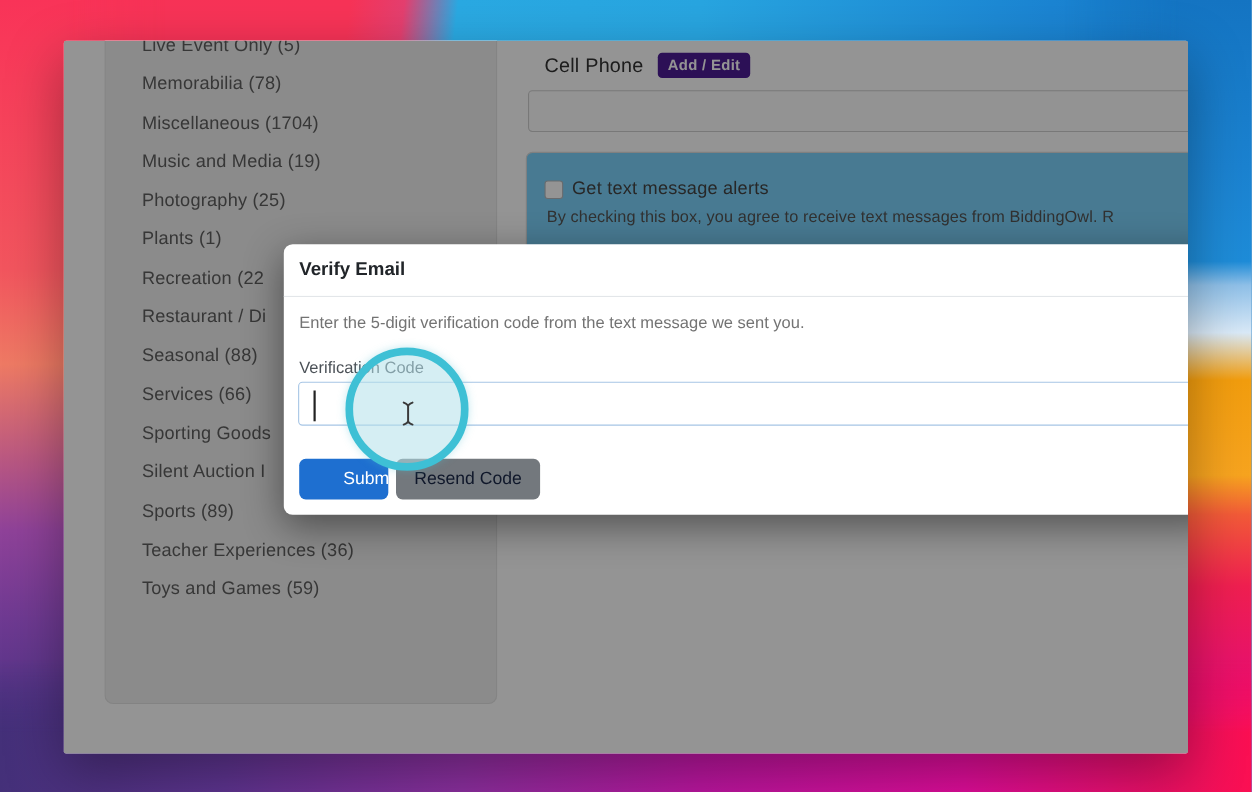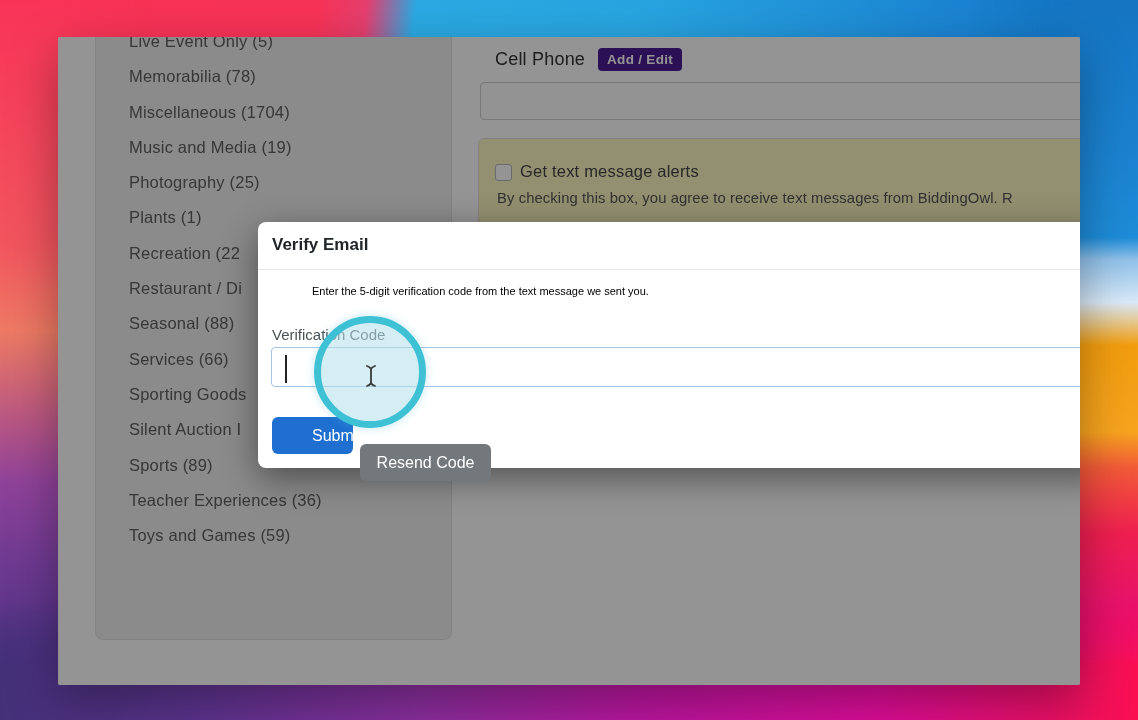--- a/index.html
+++ b/index.html
@@ -39,45 +39,45 @@
   
   .cellphone-row { position:absolute; left:422px; top:11px; display:flex; align-items:center; gap:13px;margin-left:15px; }
   .cellphone-label { font-size:18px; font-weight:500; color:#333; letter-spacing:.2px; }
   .badge-addedit { display:inline-block; background:#4c1d95; color:#fff; font-size:13.5px; font-weight:600;
     padding:4px 9px; border-radius:4px; letter-spacing:.3px; cursor:pointer; }
   .phone-input { position:absolute; left:422px; top:45px; width:640px; height:38px;
     border:1px solid #cfcfcf; border-radius:4px; background:#fdfdfd; font-size:16px; padding:0 10px; }
 
   
   .alert-box { position:absolute; left:420px; top:101px; width:660px; height:139px;
-    background:#fef9c3; border:1px solid #ddd; border-radius:6px; overflow:hidden; }
+    background:#7dd3fc; border:1px solid #ddd; border-radius:6px; overflow:hidden; }
   .checkbox { position:absolute; left:16px; top:25px; width:17px; height:17px;
     border:1.5px solid #b4b9be; border-radius:3px; background:#fff; cursor:pointer; }
   .alert-title { position:absolute; left:41px; top:23px; font-size:16.5px; color:#444; letter-spacing:.2px; }
   .alert-desc { position:absolute; left:18px; top:51px; font-size:14.8px; color:#555;
     white-space:nowrap; letter-spacing:.1px; }
 
   
   .backdrop { position:absolute; inset:0; background:rgba(0,0,0,.42); z-index:5; }
 
   
   .modal { position:absolute; left:200px; top:185px; width:850px; height:246px;
     background:#fff; border-radius:8px 8px 8px 8px; z-index:10;
     box-shadow:0 10px 35px rgba(0,0,0,.45); }
   .modal-title { position:absolute; left:14px; top:13px; font-size:17px; font-weight:700; color:#212529; }
   .modal-divider { position:absolute; left:0; top:47px; width:100%; height:1px; background:#e3e6e9; }
-  .modal-body-text { position:absolute; left:14px; top:63px; font-size:11px; color:#000000; white-space:nowrap;margin-left:40px; }
+  .modal-body-text { position:absolute; left:14px; top:63px; font-size:15px; color:#737373; white-space:nowrap; }
   .modal-label { position:absolute; left:14px; top:104px; font-size:15px; color:#4b5157; }
   .code-input { position:absolute; left:13px; top:125px; width:850px; height:40px;
     border:1px solid #a6c5e5; border-radius:4px; background:#fff; font-size:16px; padding:0 12px; }
   .caret { position:absolute; left:27px; top:133px; width:2px; height:28px; background:#222; }
   .btn { position:absolute; top:195px; height:37px; border:none; border-radius:6px;
     color:#fff; font-size:16px; font-family:"Liberation Sans",sans-serif; cursor:pointer; }
   .btn-primary { left:14px; width:81px; background:#1e6fd0;padding-left:40px; }
-  .btn-secondary { left:102px; width:131px; background:#73787d; color:#ffffff;margin-top:27px; }
+  .btn-secondary { left:102px; width:131px; background:#73787d; color:#0f172a; }
 
   
   .click-circle { position:absolute; left:256px; top:279px; width:112px; height:112px;
     border-radius:50%; border:7px solid #3ec0d5; background:rgba(178,224,233,.55);
     box-shadow:0 0 8px rgba(80,190,210,.35); z-index:15; }
   .ibeam { position:absolute; left:306px; top:327px; z-index:16; }
 </style>
 </head>
 <body>
 

